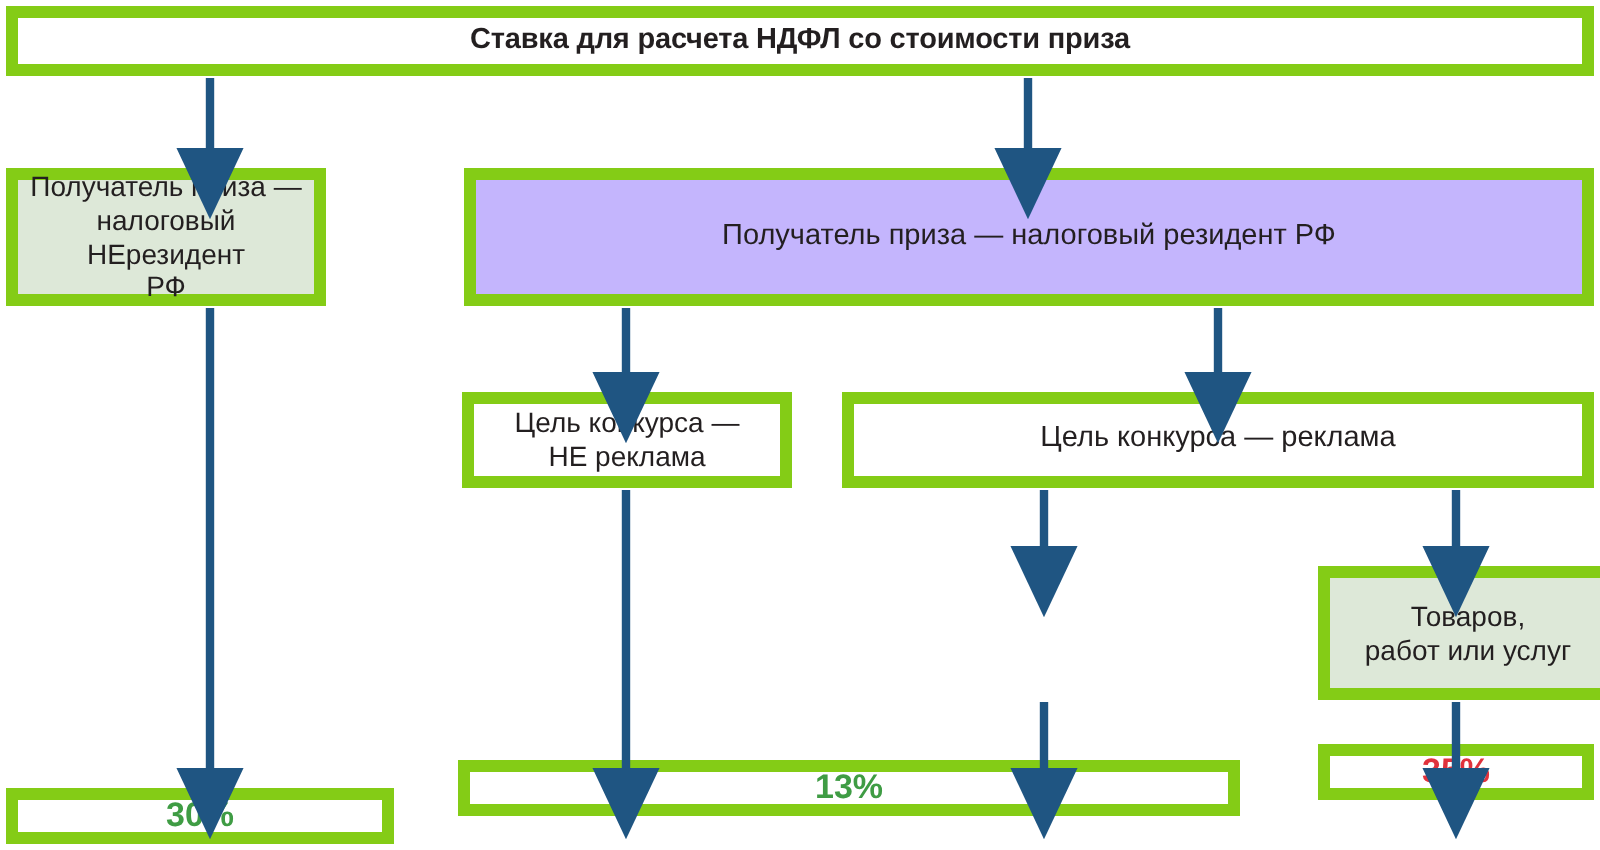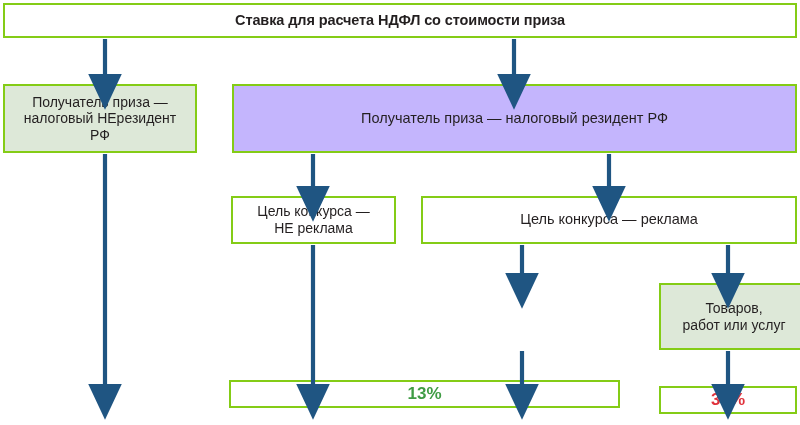--- a/index.html
+++ b/index.html
@@ -16,21 +16,21 @@
   }
   #canvas {
     position: absolute;
     left: 0; top: 0;
     width: 800px;
     height: 425px;
   }
   .box {
     position: absolute;
     box-sizing: border-box;
-    border: 2px solid #84cc16;
+    border: 6px solid #84cc16;
     display: flex;
     align-items: center;
     justify-content: center;
     text-align: center;
     color: #231f20;
     line-height: 1.18;
     background: #ffffff;
   }
   .box .txt {
     display: block;
@@ -43,21 +43,21 @@
     left: 3px; top: 3px;
     width: 794px; height: 35px;
     font-size: 14.5px;
     font-weight: bold;
     letter-spacing: -0.1px;
   }
 
   
   #box-nonresident {
     left: 3px; top: 84px;
-    width: 194px; height: 69px;
+    width: 160px; height: 69px;
     background: #dde8d8;
     font-size: 14px;
   }
   #box-resident {
     left: 232px; top: 84px;
     width: 565px; height: 69px;
     background: #c4b5fd;
     font-size: 14.5px;
   }
 
@@ -94,21 +94,21 @@
   }
   #box-rate-30 {
     left: 3px; top: 394px;
     width: 194px; height: 28px;
   }
   #box-rate-13 {
     left: 229px; top: 380px;
     width: 391px; height: 28px;
   }
   #box-rate-35 {
-    left: 659px; top: 386px;
+    left: 659px; top: 372px;
     width: 138px; height: 28px; text-align: center;
   }
 
   .rate-green { color: #3f9c44; }
   .rate-red   { color: #e0323c; }
 
   
   #arrows {
     position: absolute;
     left: 0; top: 0;
@@ -143,20 +143,23 @@
   <div class="box" id="box-goal-ad">
     <span class="txt">Цель конкурса — реклама</span>
   </div>
 
 
   <div class="box" id="box-goods">
     <span class="txt">Товаров,
 работ или услуг</span>
   </div>
 
+  <div class="box result" id="box-rate-30">
+    <span class="txt rate-green">30%</span>
+  </div>
 
   <div class="box result" id="box-rate-13">
     <span class="txt rate-green">13%</span>
   </div>
 
   <div class="box result" id="box-rate-35">
     <span class="txt rate-red">35%</span>
   </div>
 
   <svg id="arrows" viewBox="0 0 800 425">

